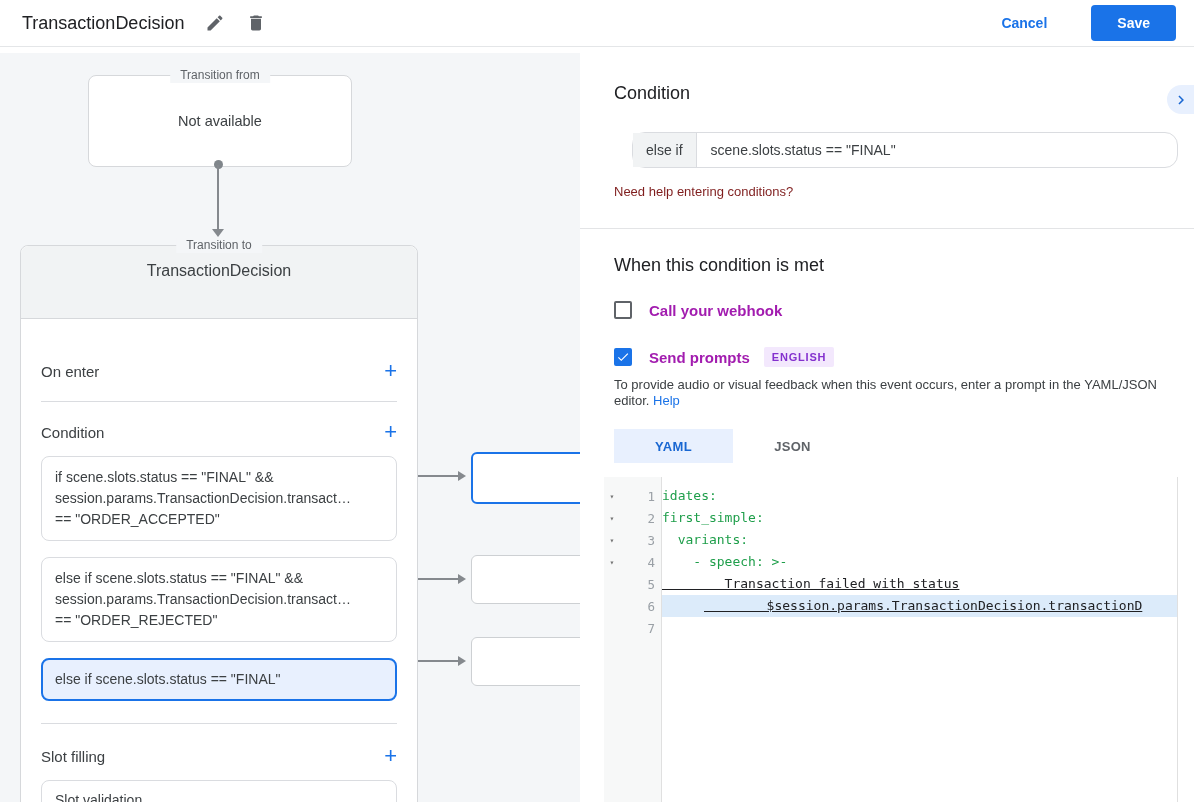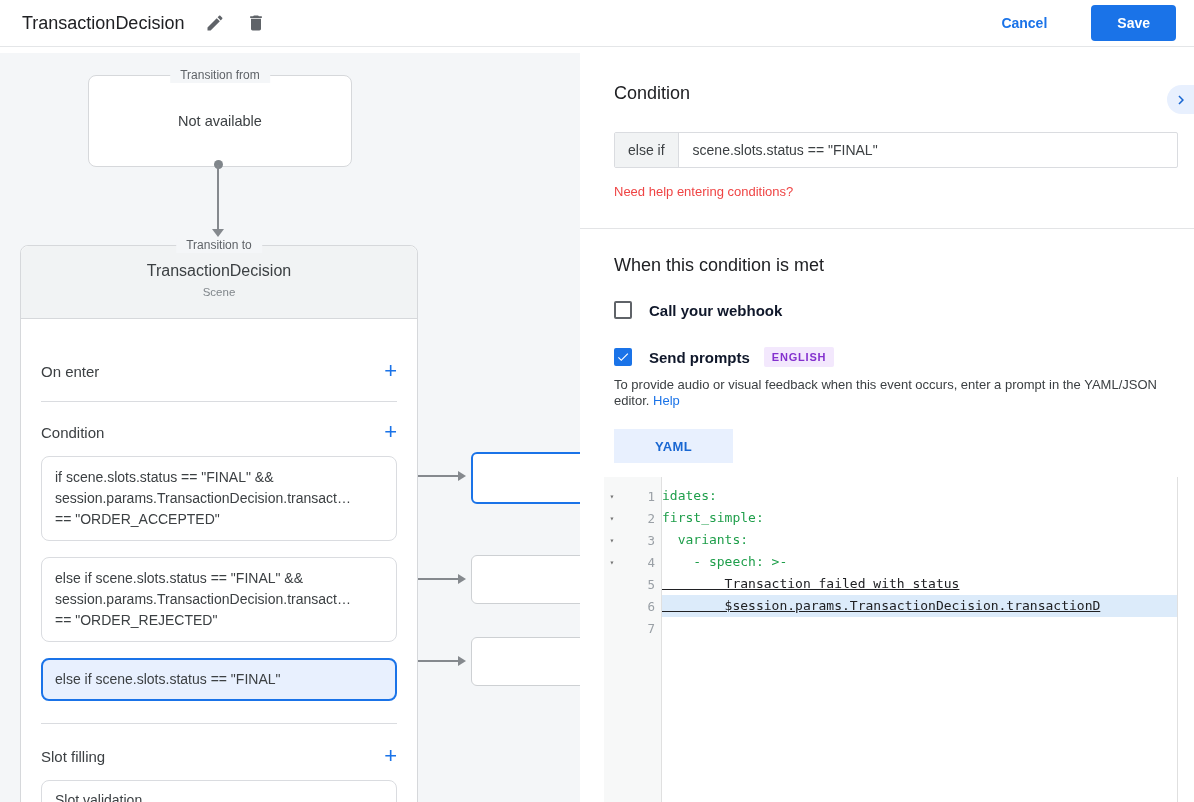--- a/index.html
+++ b/index.html
@@ -60,57 +60,57 @@
   .sec-slot .row-head{margin-bottom:14px;}
   .slot-card{border:1px solid #dadce0;border-radius:8px;background:#fff;padding:11px 13px;
     font-size:14px;color:#3c4043;cursor:pointer;}
   
   .panel{position:absolute;left:580px;top:0;width:614px;height:756px;background:#fff;z-index:5;}
   .panel-heading{margin:30px 16px 0 34px;font-size:18px;font-weight:400;color:#202124;}
   .collapse-btn{position:absolute;top:32px;right:0;width:27px;height:29px;background:#e8f0fe;
     border:none;border-radius:15px 0 0 15px;display:flex;align-items:center;justify-content:center;
     cursor:pointer;padding:0;}
   .collapse-btn svg{fill:#1967d2;}
-  .cond-input{margin:28px 16px 0 34px;height:36px;display:flex;align-items:stretch;
-    border:1px solid #dadce0;border-radius:2px;background:#fff;box-sizing:border-box;cursor:text;}
+  .cond-input{margin:28px 16px 0 52px;height:36px;display:flex;align-items:stretch;
+    border:1px solid #dadce0;border-radius:13px;background:#fff;box-sizing:border-box;cursor:text;}
   .cond-prefix{background:#f1f3f4;border-right:1px solid #dadce0;padding:0 13px;
     display:flex;align-items:center;font-size:14px;color:#3c4043;}
   .cond-value{display:flex;align-items:center;padding:0 14px;font-size:14px;color:#3c4043;}
-  .help-link{display:inline-block;margin:16px 0 0 34px;font-size:13px;color:#ef4444;text-decoration:none;cursor:pointer;}
+  .help-link{display:inline-block;margin:16px 0 0 34px;font-size:13px;color:#7f1d1d;text-decoration:none;cursor:pointer;}
   .panel-divider{position:absolute;left:0;top:175px;width:100%;height:1px;background:#e3e4e6;}
   .when-heading{margin:55px 16px 0 34px;font-size:18px;font-weight:400;color:#202124;}
   .check-row{display:flex;align-items:center;margin-left:34px;cursor:pointer;}
   .row-webhook{margin-top:25px;}
   .row-prompts{margin-top:28px;}
   .cb{width:18px;height:18px;border:2px solid #5f6368;border-radius:2px;background:#fff;
     box-sizing:border-box;flex:none;}
   .cb.checked{background:#1a73e8;border-color:#1a73e8;display:flex;align-items:center;justify-content:center;}
   .cb.checked svg{fill:#fff;}
-  .check-label{margin-left:17px;font-size:15px;font-weight:700;color:#0f172a;}
+  .check-label{margin-left:17px;font-size:15px;font-weight:700;color:#a21caf;}
   .badge{margin-left:14px;background:#f3e8fd;color:#8430ce;font-size:11px;font-weight:700;
     letter-spacing:0.8px;padding:4px 8px;border-radius:2px;}
   .hint{margin:10px 16px 0 34px;max-width:560px;font-size:13px;line-height:16px;color:#3c4043;}
   .hint a{color:#1a73e8;text-decoration:none;cursor:pointer;}
   .tabs{display:flex;margin:20px 0 0 34px;}
   .tab{width:119px;height:34px;display:flex;align-items:center;justify-content:center;
     font-size:13px;font-weight:700;letter-spacing:0.3px;cursor:pointer;border:none;background:none;
     font-family:"Liberation Sans",sans-serif;text-align:center;}
   .tab.active{background:#e8f0fe;color:#1967d2;}
   .tab.inactive{color:#5f6368;}
   .editor{position:absolute;left:24px;top:424px;right:16px;bottom:0;display:flex;
     border-right:1px solid #e0e0e0;font-family:"DejaVu Sans Mono",monospace;cursor:text;}
   .gutter{width:58px;background:#f7f8f8;border-right:1px solid #e0e0e0;padding-top:8px;box-sizing:border-box;flex:none;}
   .grow{height:22px;display:flex;align-items:center;}
   .fold{width:16px;text-align:center;font-size:8px;color:#757575;cursor:pointer;}
   .lnum{flex:1;text-align:right;padding-right:6px;font-size:12.5px;color:#9aa0a6;}
   .codearea{flex:1;padding-top:8px;overflow:hidden;}
   .cline{height:22px;line-height:22px;font-size:13px;white-space:pre;}
   .cline.green{color:#1e9e4a;}
   .cline.plain{color:#202124;text-decoration:underline;}
-  .cline.hl{background:#dcebfa;}
+  .cline.hl{background:#dcebfa;padding-left:42px;}
 </style>
 </head>
 <body>
 
 <div class="topbar">
   <span class="page-title">TransactionDecision</span>
   <button class="icon-btn">
     <span style="display:flex;">
       <svg width="20" height="20" viewBox="0 0 24 24">
           <path d="M3 17.25V21h3.75L17.81 9.94l-3.75-3.75L3 17.25zM20.71 7.04c.39-.39.39-1.02 0-1.41l-2.34-2.34c-.39-.39-1.02-.39-1.41 0l-1.83 1.83 3.75 3.75 1.83-1.83z"></path>
@@ -152,21 +152,20 @@
 
   <span class="dot" style="left:396px;top:603px;"></span>
   <span class="hline" style="left:404px;top:607px;width:54px;"></span>
   <span class="harrow" style="left:458px;top:603px;"></span>
   <div class="target-box plain" style="top:584px;height:47px;"></div>
 
   <div class="to-card">
     <span class="legend">Transition to</span>
     <div class="to-header">
       <div class="to-title">TransactionDecision</div>
-      <div class="to-sub">Scene</div>
     </div>
     <div class="to-body">
 
       <div class="sec-onenter row-head">
         <span class="sec-label">On enter</span>
         <button class="plus-btn">+</button>
       </div>
 
       <div class="sec-cond">
         <div class="row-head">
@@ -230,20 +229,21 @@
       <span class="badge">ENGLISH</span>
     </div>
 
     <div class="hint">
       <span>To provide audio or visual feedback when this event occurs, enter a prompt in the YAML/JSON editor.</span>
       <a>Help</a>
     </div>
 
     <div class="tabs">
       <button class="tab active">YAML</button>
+      <button class="tab inactive">JSON</button>
     </div>
 
     <div class="editor">
       <div class="gutter">
         <div class="grow">
             <span class="fold">▾</span>
             <span class="lnum">1</span>
           </div>
         <div class="grow">
             <span class="fold">▾</span>

